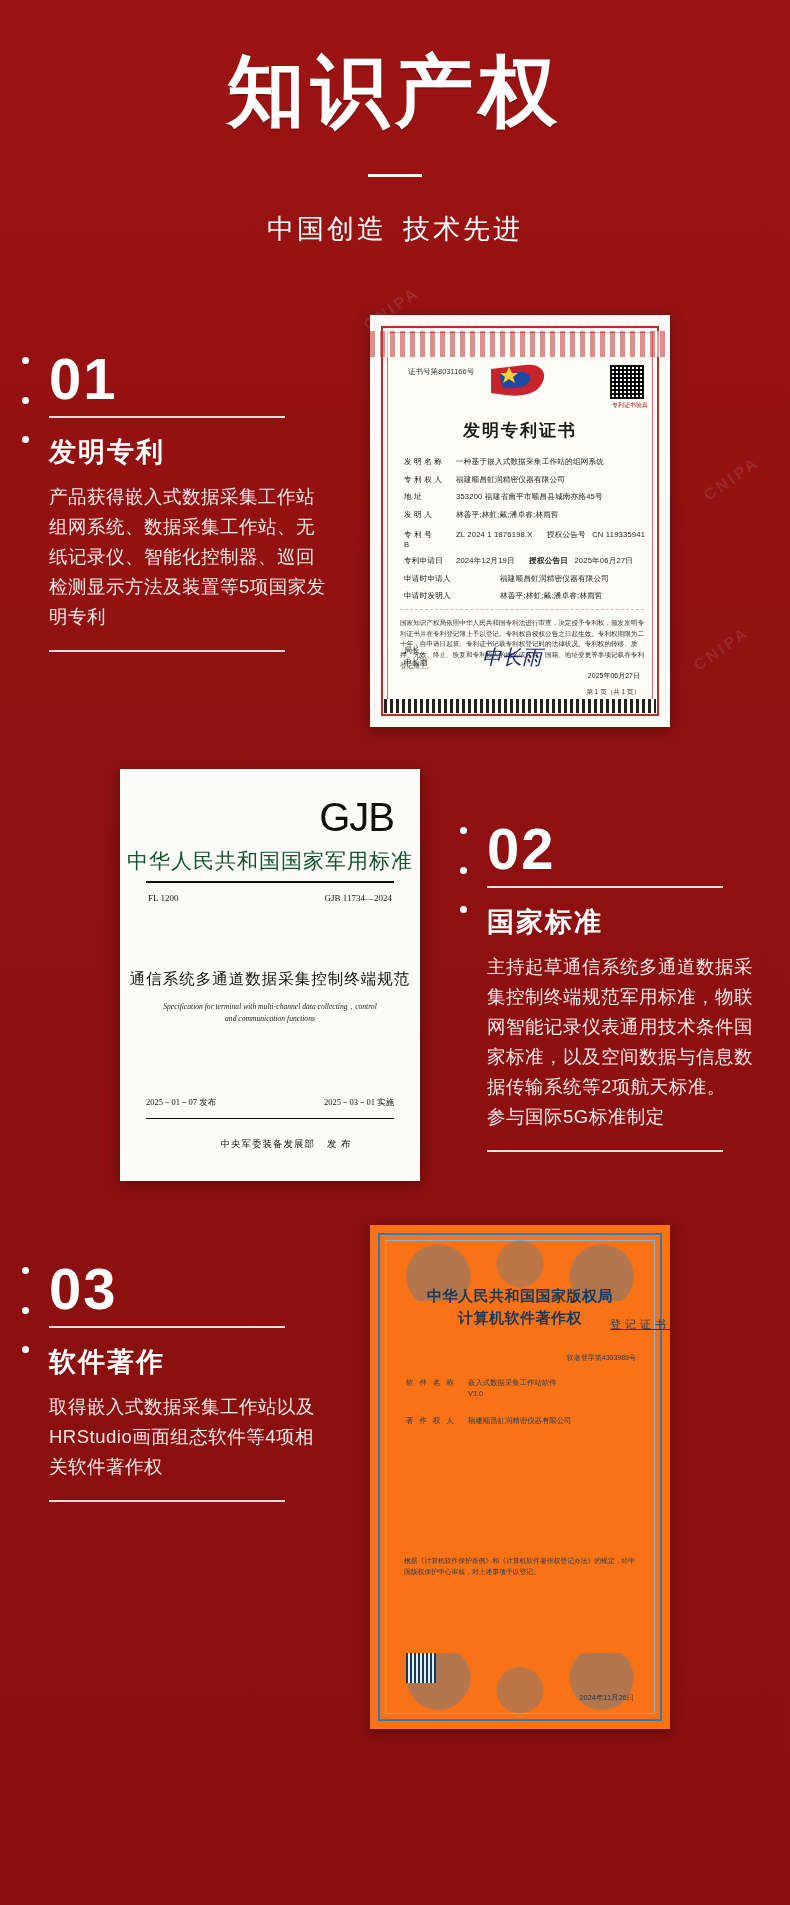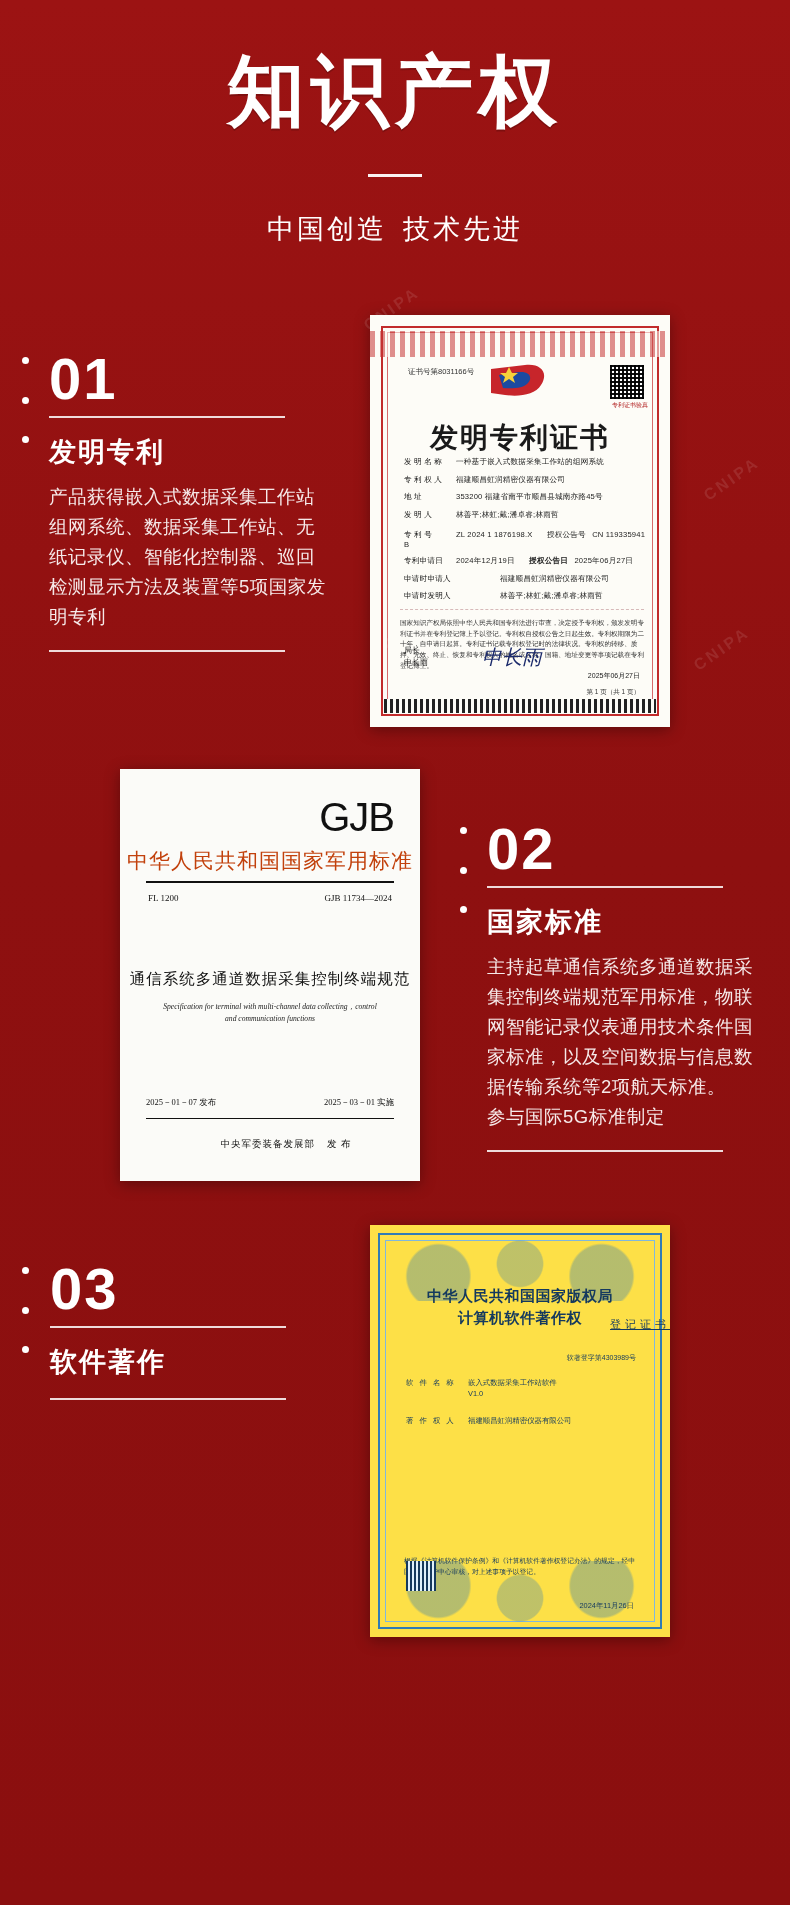--- a/index.html
+++ b/index.html
@@ -90,21 +90,21 @@
   .c1-qr{
     position:absolute;top:50px;right:26px;width:34px;height:34px;
     background:
       repeating-linear-gradient(90deg,#111 0 2px,#fff 2px 4px),
       repeating-linear-gradient(0deg,#111 0 2px,#fff 2px 4px);
     background-blend-mode:multiply;
   }
   .c1-qrlabel{position:absolute;top:86px;right:22px;font-size:6px;color:#b32626;}
   .c1-title{
     position:absolute;top:104px;left:0;right:0;text-align:center;
-    font-size:28px;font-weight:bold;color:#1a1a1a;letter-spacing:2px;
+    font-size:17px;font-weight:bold;color:#1a1a1a;letter-spacing:2px;
     font-family:"Liberation Serif","DejaVu Serif",serif;
   }
   .c1-fields{position:absolute;top:142px;left:34px;right:24px;}
   .c1-fields .f{font-size:7.6px;color:#222;margin-bottom:7.5px;letter-spacing:.2px;}
   .c1-fields .f .k{display:inline-block;width:52px;color:#111;}
   .c1-fields .f .k2{display:inline-block;width:96px;color:#111;}
   .c1-para{
     position:absolute;top:294px;left:30px;right:26px;
     font-size:6.6px;line-height:1.62;color:#333;
     border-top:1px dashed #d7b9b9;padding-top:8px;
@@ -122,42 +122,42 @@
     width:300px;height:412px;background:#fbfbf8;position:relative;
     box-shadow:0 3px 14px rgba(0,0,0,.35);color:#111;overflow:hidden;
     font-family:"Liberation Serif","DejaVu Serif",serif;
   }
   .c2-gjb{
     position:absolute;top:26px;right:26px;font-size:40px;font-weight:normal;
     letter-spacing:-1px;color:#111;font-family:"Liberation Sans",sans-serif;
   }
   .c2-cn{
     position:absolute;top:78px;left:0;right:0;text-align:center;
-    font-size:21px;letter-spacing:1px;color:#c2410c;
+    font-size:21px;letter-spacing:1px;color:#14532d;
   }
   .c2-rule{position:absolute;top:112px;left:26px;right:26px;height:2px;background:#111;}
   .c2-fl{position:absolute;top:124px;left:28px;font-size:9px;}
   .c2-code{position:absolute;top:124px;right:28px;font-size:9px;}
   .c2-name{
     position:absolute;top:200px;left:0;right:0;text-align:center;
     font-size:15.5px;letter-spacing:1px;color:#111;
   }
   .c2-en{
     position:absolute;top:232px;left:40px;right:40px;text-align:center;
     font-size:7.6px;line-height:1.6;color:#222;font-style:italic;
   }
   .c2-dates{position:absolute;bottom:72px;left:26px;right:26px;display:flex;justify-content:space-between;font-size:8.5px;}
   .c2-rule2{position:absolute;bottom:62px;left:26px;right:26px;height:1.5px;background:#111;}
   .c2-issuer{position:absolute;bottom:30px;left:0;right:0;text-align:center;font-size:9.5px;letter-spacing:1px;padding-left:32px;}
   .c2-issuer .sp{display:inline-block;width:12px;}
 
   
   .cert3{
-    width:300px;height:412px;position:relative;overflow:hidden;
-    background:#fde047;
+    width:300px;height:504px;position:relative;overflow:hidden;
+    background:#f97316;
     box-shadow:0 3px 14px rgba(0,0,0,.35);color:#14395e;
   }
   .c3-border{position:absolute;inset:8px;border:2px solid #2f7bb5;}
   .c3-border:after{content:"";position:absolute;inset:5px;border:1px solid #7fb8dc;}
   .c3-orn-top{
     position:absolute;top:14px;left:14px;right:14px;height:62px;
     background:radial-gradient(circle at 20% 60%,rgba(47,123,181,.35) 0 14%,transparent 15%),
                radial-gradient(circle at 50% 40%,rgba(47,123,181,.30) 0 16%,transparent 17%),
                radial-gradient(circle at 80% 60%,rgba(47,123,181,.35) 0 14%,transparent 15%);
   }
@@ -327,20 +327,21 @@
         <div style="display:flex;">
           <div class="dots">
             <span></span>
               <span></span>
               <span></span>
           </div>
           <div style="margin-left:20px;">
             <div class="num">03</div>
             <div class="rule"></div>
             <div class="head">软件著作</div>
+            <p class="body">取得嵌入式数据采集工作站以及HRStudio画面组态软件等4项相关软件著作权</p>
             <div class="rule bottom"></div>
           </div>
         </div>
       </div>
 
       <div class="img-col" style="padding-top:0;">
 
         <div class="cert3">
           <div class="c3-border"></div>
           <div class="c3-orn-top"></div>

